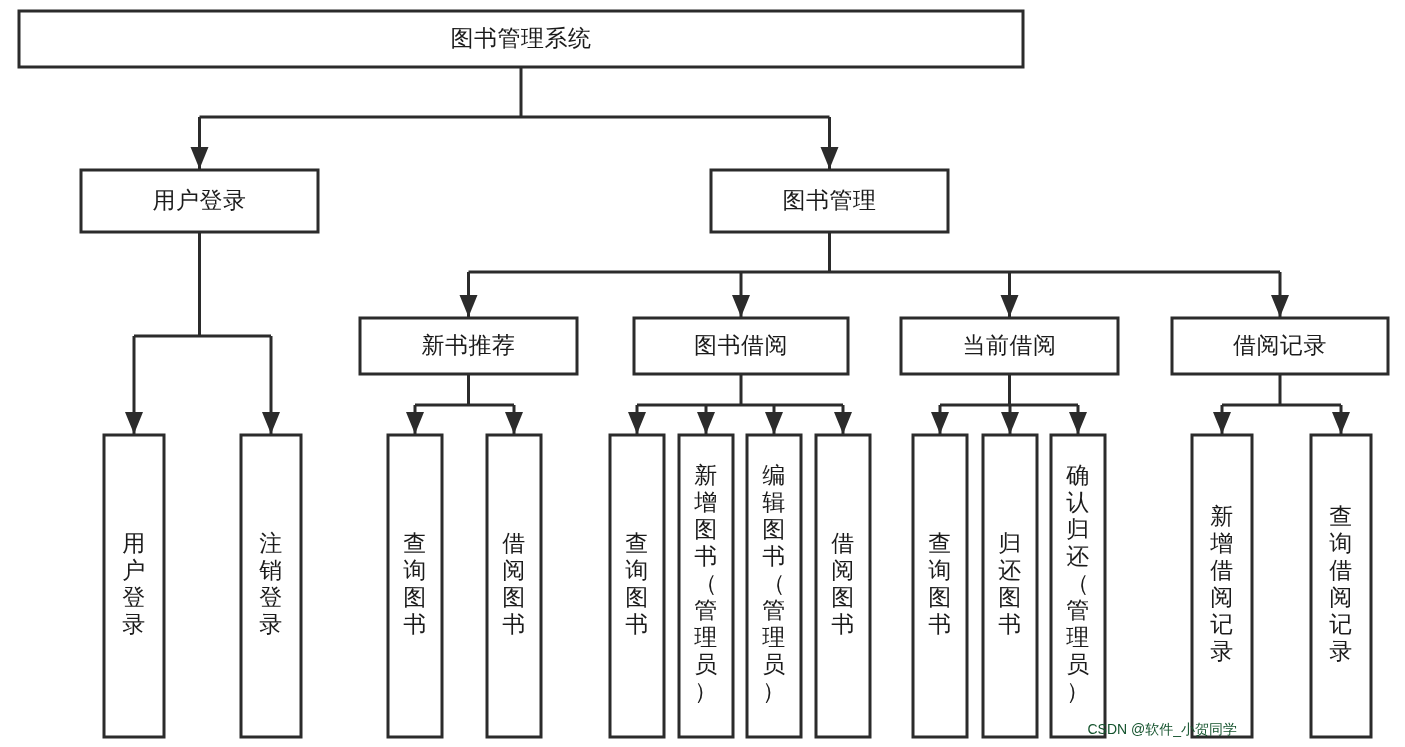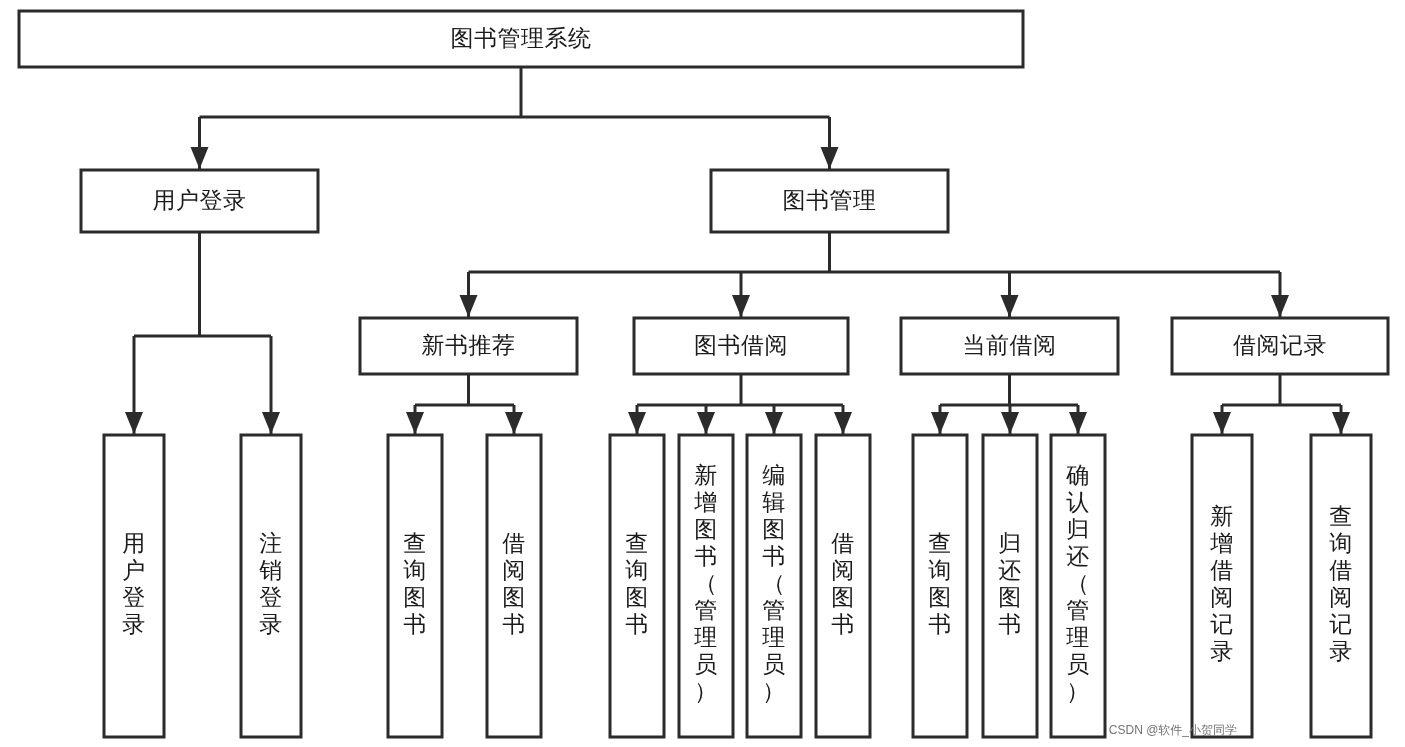--- a/index.html
+++ b/index.html
@@ -54,22 +54,22 @@
   }
   .arrow-head {
     fill: #2b2b2b;
     stroke: none;
   }
   .watermark {
     position: absolute;
     right: 8px;
     bottom: 8px;
     font-family: "Liberation Sans", "DejaVu Sans", sans-serif;
-    font-size: 12px;
-    color: #737373;
+    font-size: 14px;
+    color: #14532d;
     white-space: nowrap;
     pointer-events: none;
     user-select: none;
   }
 </style>
 </head>
 <body>
 
 <div id="diagram-root">
   <svg class="diagram-canvas" id="diagram-canvas" viewBox="0 0 1405 747">

